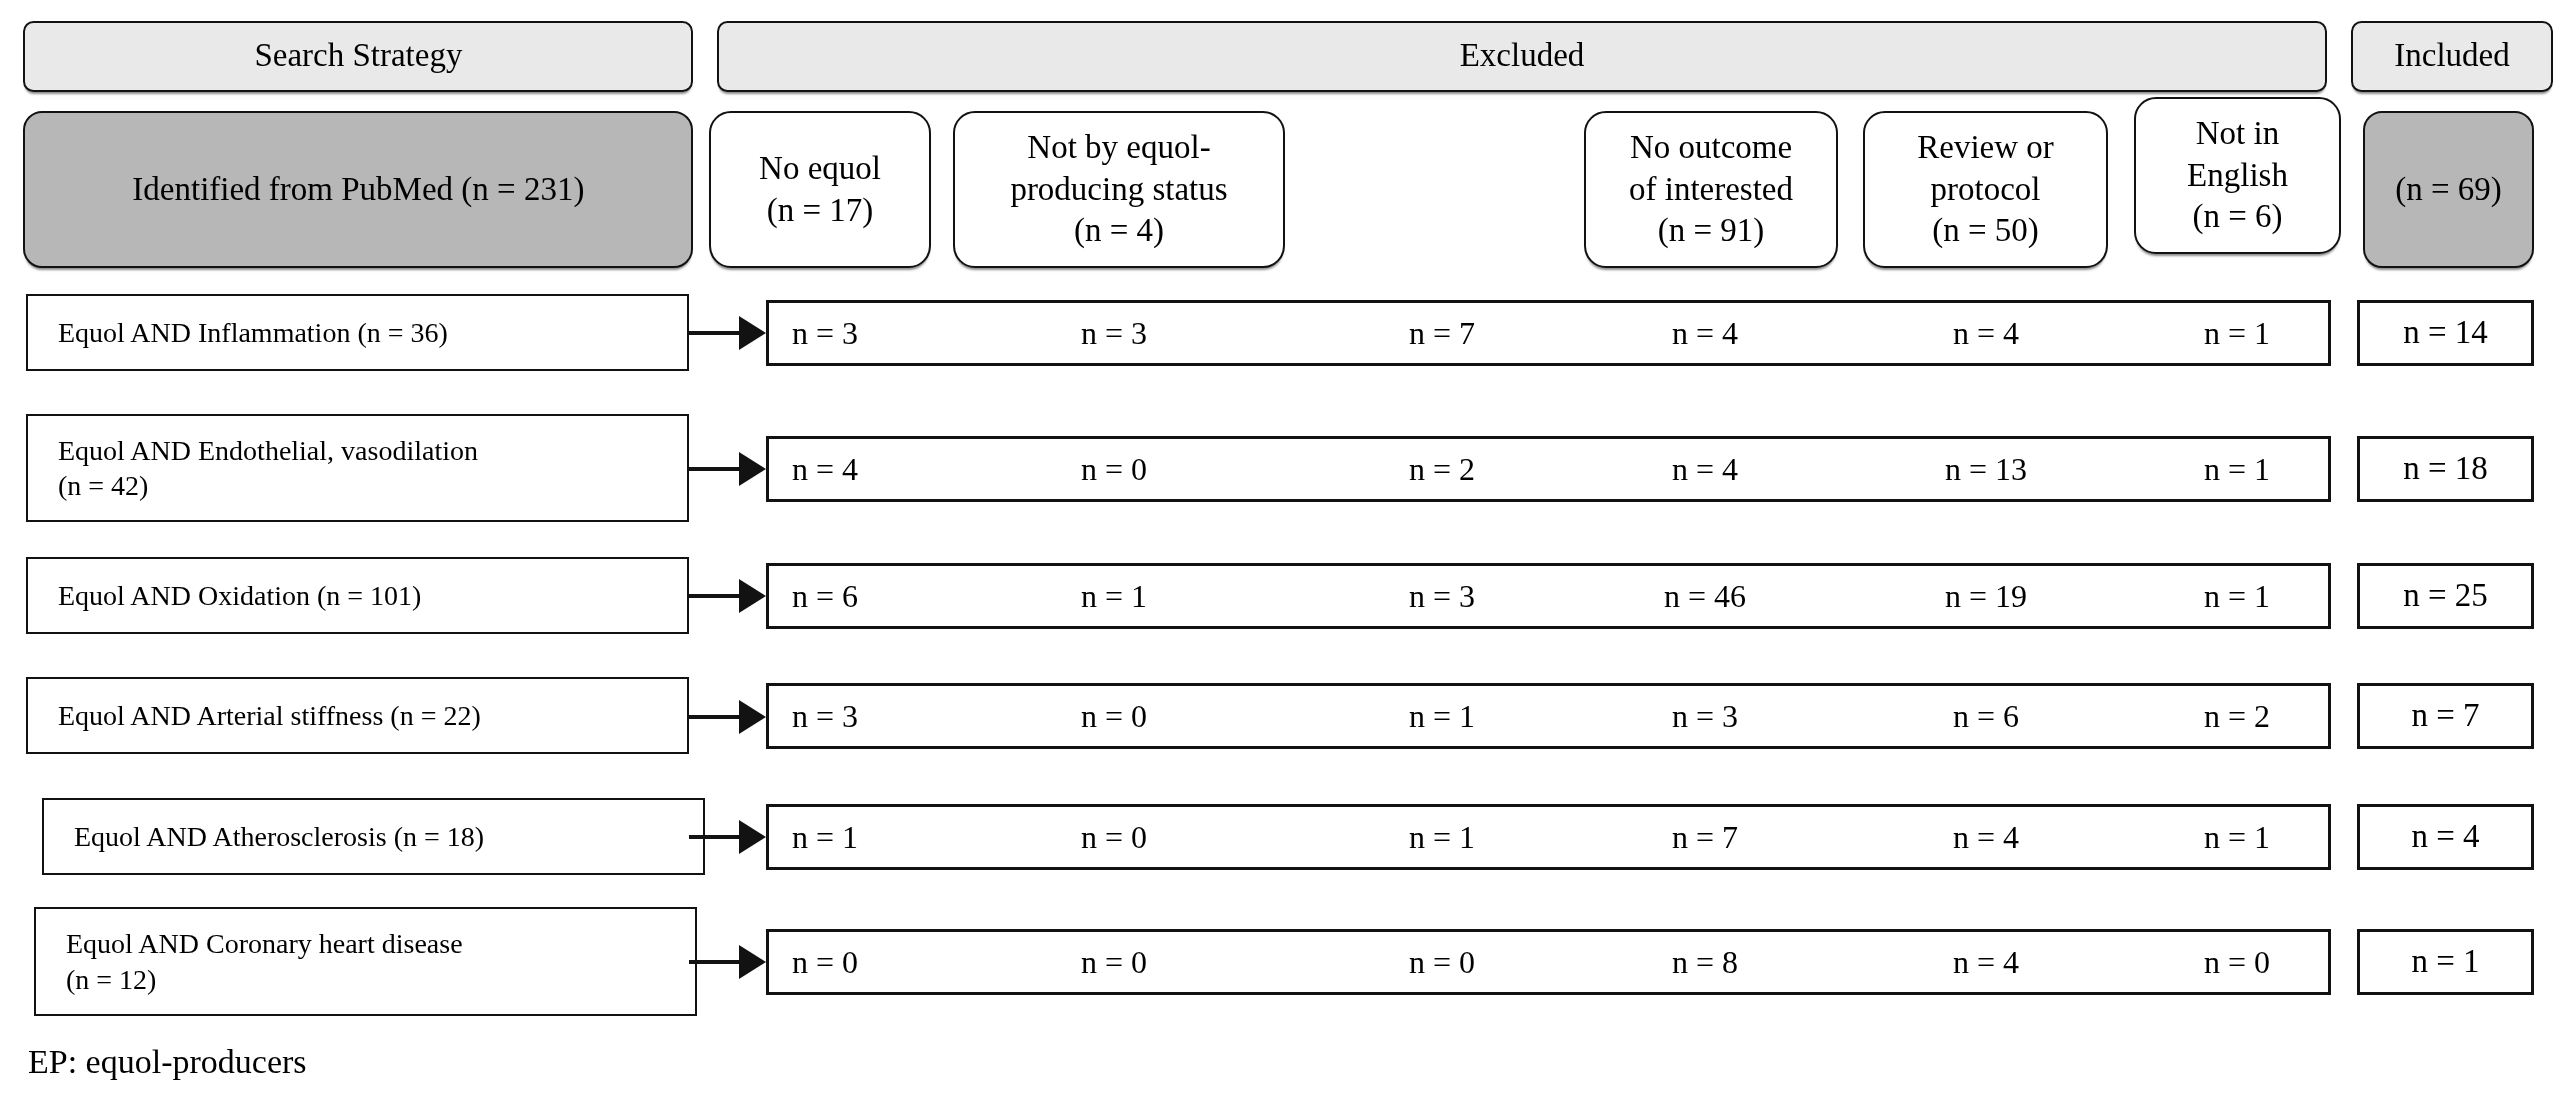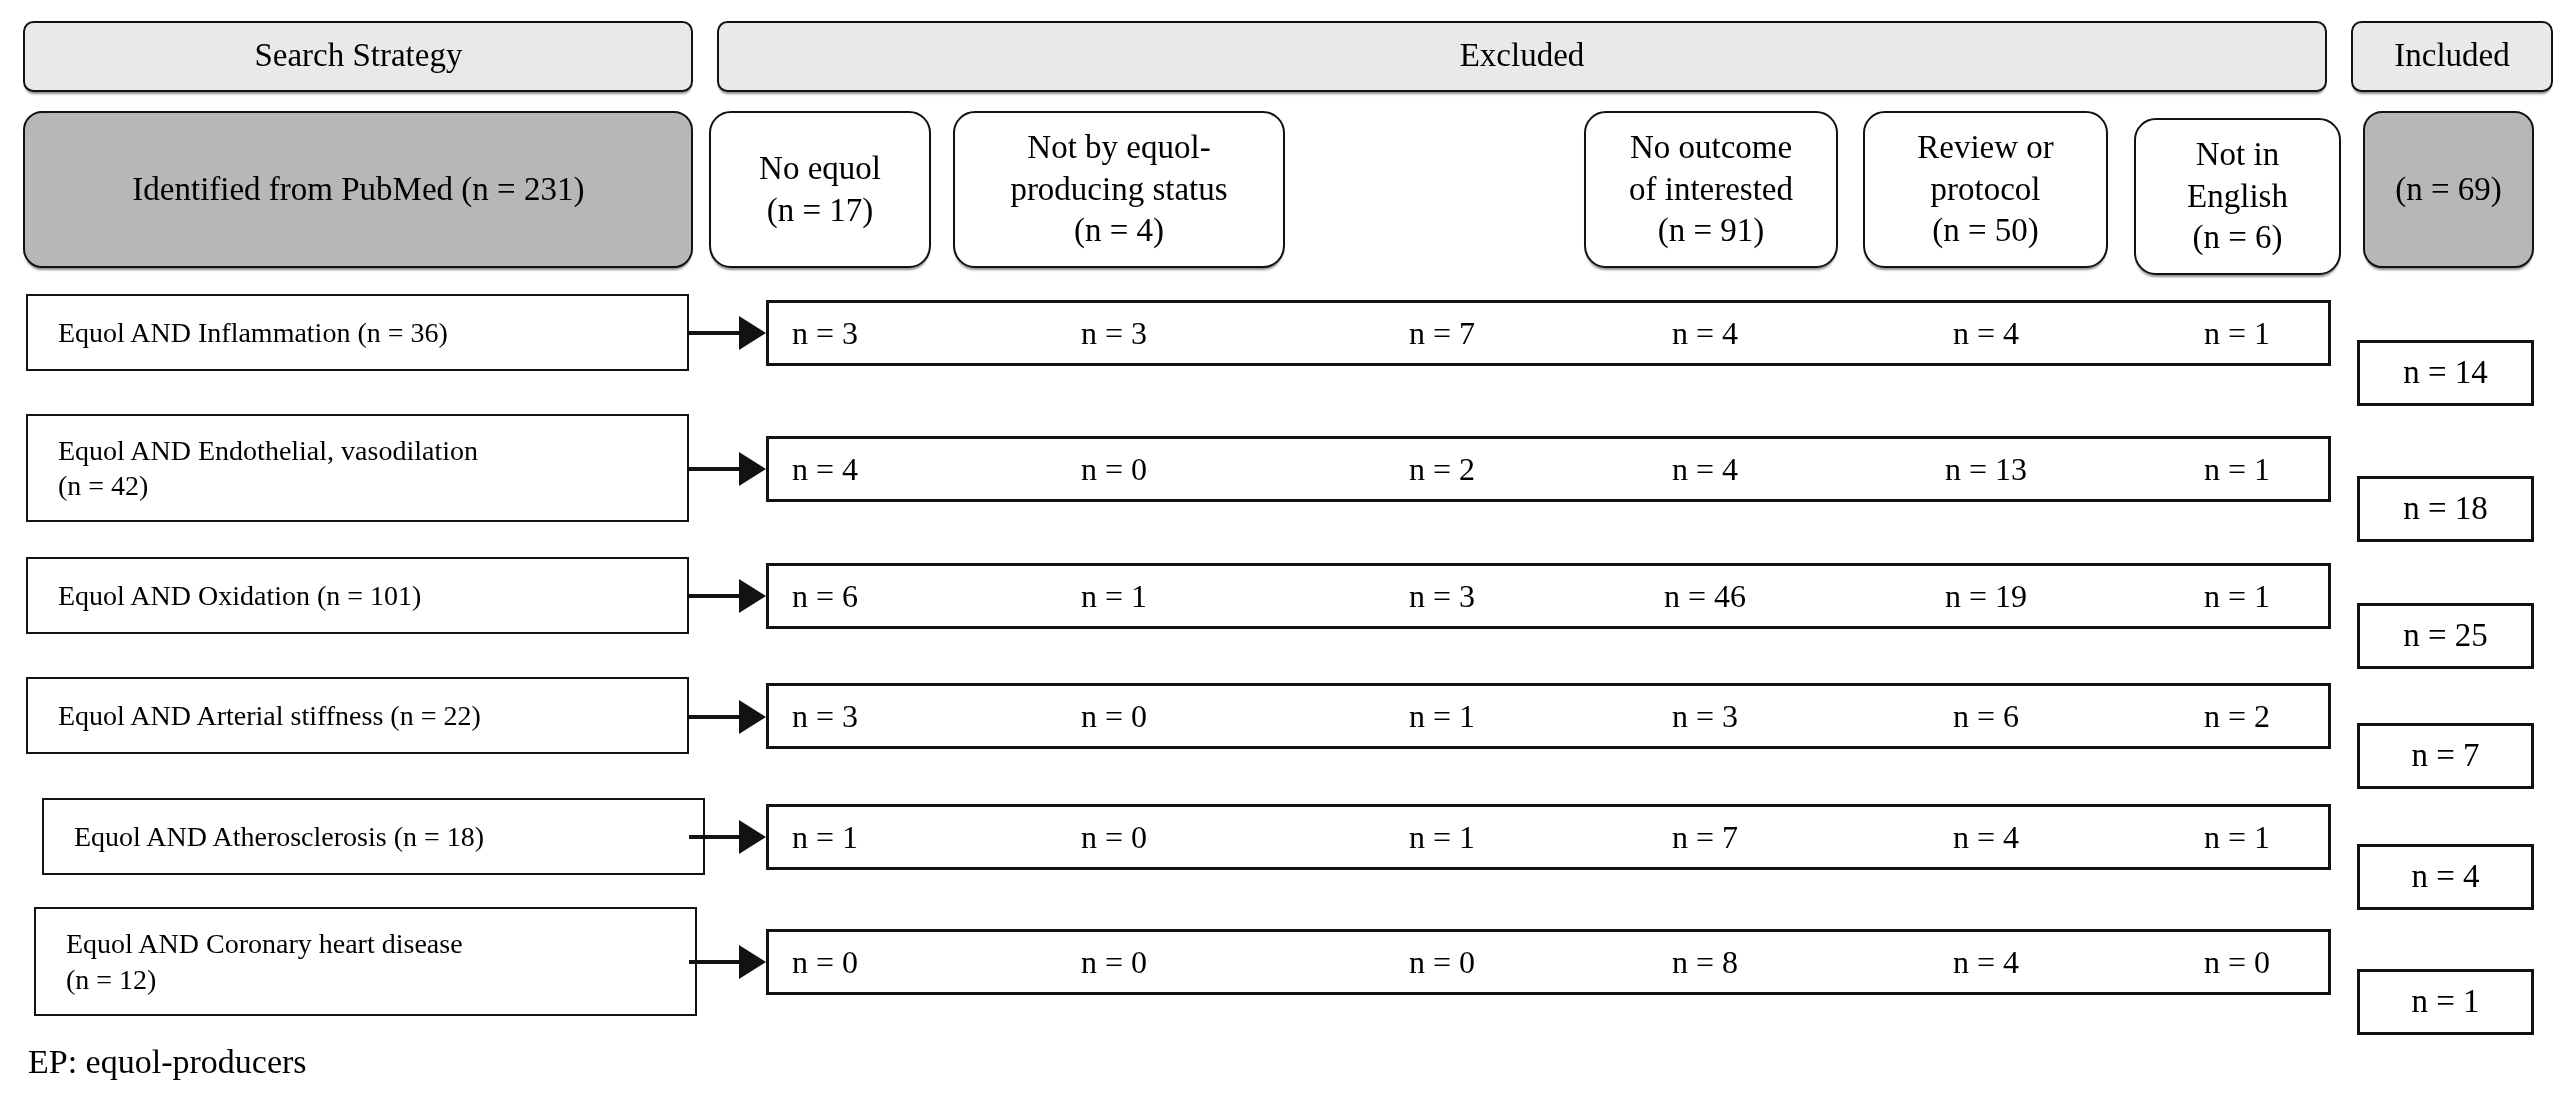--- a/index.html
+++ b/index.html
@@ -10,21 +10,21 @@
        display:flex;align-items:center;justify-content:center;text-align:center;
        font-size:33px;line-height:1.26;}
   .light{background:#e9e9e9;box-shadow:0 3.5px 2.3px -2.3px rgba(0,0,0,.45);text-align:right;}
   .dark{background:#b7b7b7;box-shadow:0 3.5px 2.3px -2.3px rgba(0,0,0,.45);}
   .r18{border-radius:10.5px;}
   .r40{border-radius:19px;text-align:right;}
   .colbox{border-radius:22px;box-shadow:0 3.5px 2.3px -2.3px rgba(0,0,0,.45);}
   .pre{white-space:pre-line;}
   .labelbox{justify-content:flex-start;text-align:left;padding:5.9px 17.6px 5.9px 30px;font-size:28px;}
   .widebox{border-width:3.5px;}
-  .incbox{border-width:3.5px;margin-top:40px;}
+  .incbox{border-width:3.5px;}
   .val{position:absolute;top:50%;transform:translate(-50%,-50%);font-size:32px;white-space:nowrap;}
   .arrow{position:absolute;width:77px;height:35px;display:flex;align-items:center;}
   .shaft{display:block;width:50px;height:0;border-top:4.1px solid #121212;}
   .head{display:block;width:0;height:0;border-top:17px solid transparent;border-bottom:17px solid transparent;
         border-left:27px solid #121212;}
   .footnote{position:absolute;font-size:34px;}
 </style>
 </head>
 <body>
 
@@ -56,21 +56,21 @@
   <div class="box colbox" style="left:1584px;top:111px;width:254px;height:157px">
     <span class="pre">No outcome
 of interested
 (n = 91)</span>
   </div>
   <div class="box colbox" style="left:1863px;top:111px;width:245px;height:157px">
     <span class="pre">Review or
 protocol
 (n = 50)</span>
   </div>
-  <div class="box colbox" style="left:2134px;top:118px;width:207px;height:157px">
+  <div class="box colbox" style="left:2134px;top:97px;width:207px;height:157px">
     <span class="pre">Not in
 English
 (n = 6)</span>
   </div>
 
   <div class="box dark r40" style="left:2363px;top:111px;width:171px;height:157px">
     <span>(n = 69)</span>
   </div>
 
   <div class="box labelbox" style="left:26px;top:294px;width:663px;height:77px">

